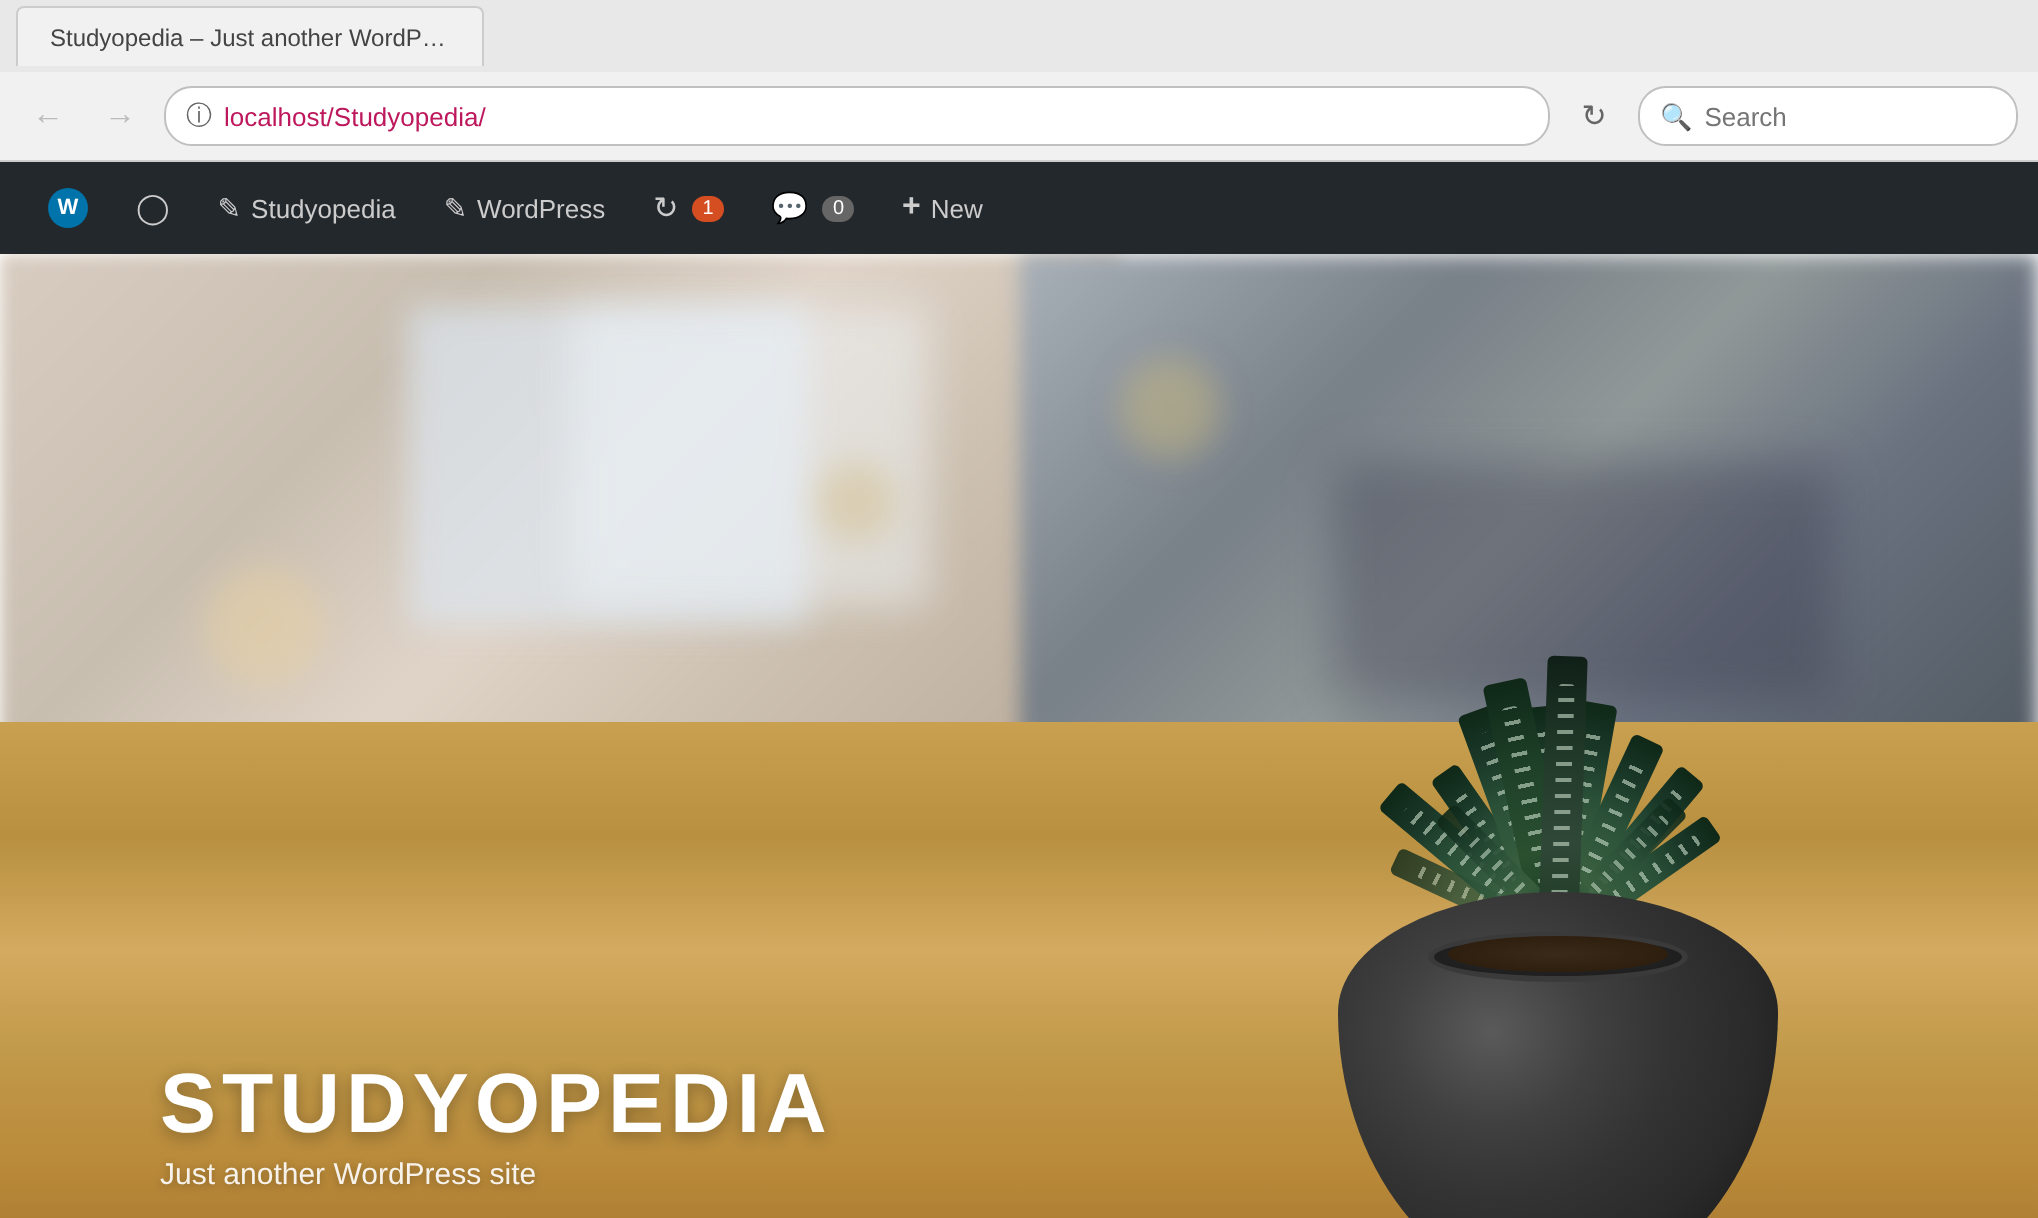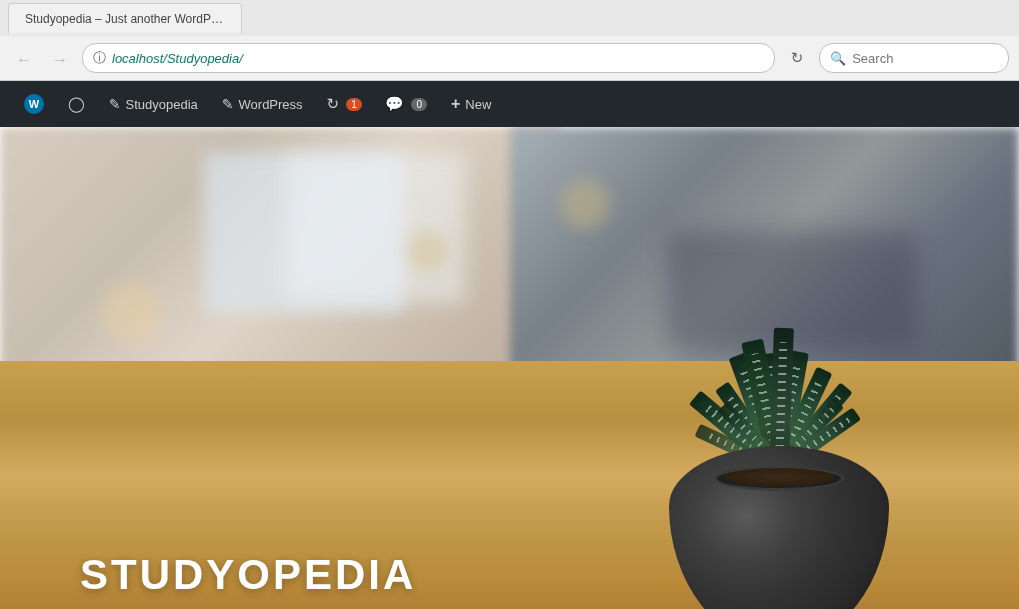--- a/index.html
+++ b/index.html
@@ -74,23 +74,22 @@
       color: #666;
       font-size: 13px;
       cursor: pointer;
     }
 
     .address-input {
       border: none;
       outline: none;
       flex: 1;
       font-size: 13px;
-      color: #0f766e;
+      color: #be185d;
       background: transparent;
-      font-style: italic;
     }
 
     .reload-btn {
       width: 28px;
       height: 28px;
       border-radius: 50%;
       border: none;
       background: transparent;
       cursor: pointer;
       display: flex;
@@ -544,15 +543,16 @@
       <div class="pot-rim"></div>
 
       <div class="pot-soil"></div>
 
     </div>
 
   </div>
 
   <div class="site-title-overlay">
     <h1 class="site-title">STUDYOPEDIA</h1>
+    <p class="site-tagline">Just another WordPress site</p>
   </div>
 
 </div>
 
 </body></html>

